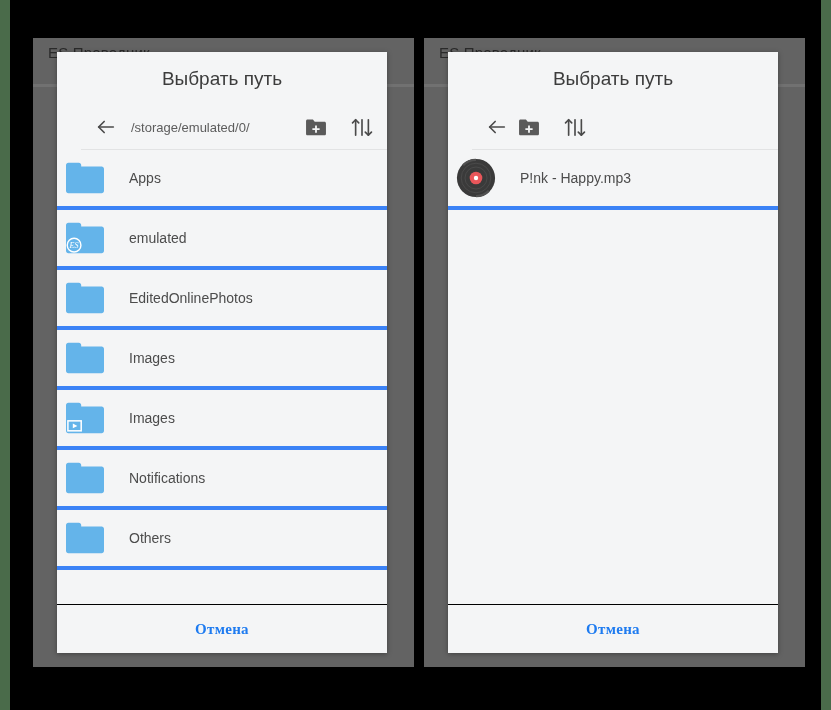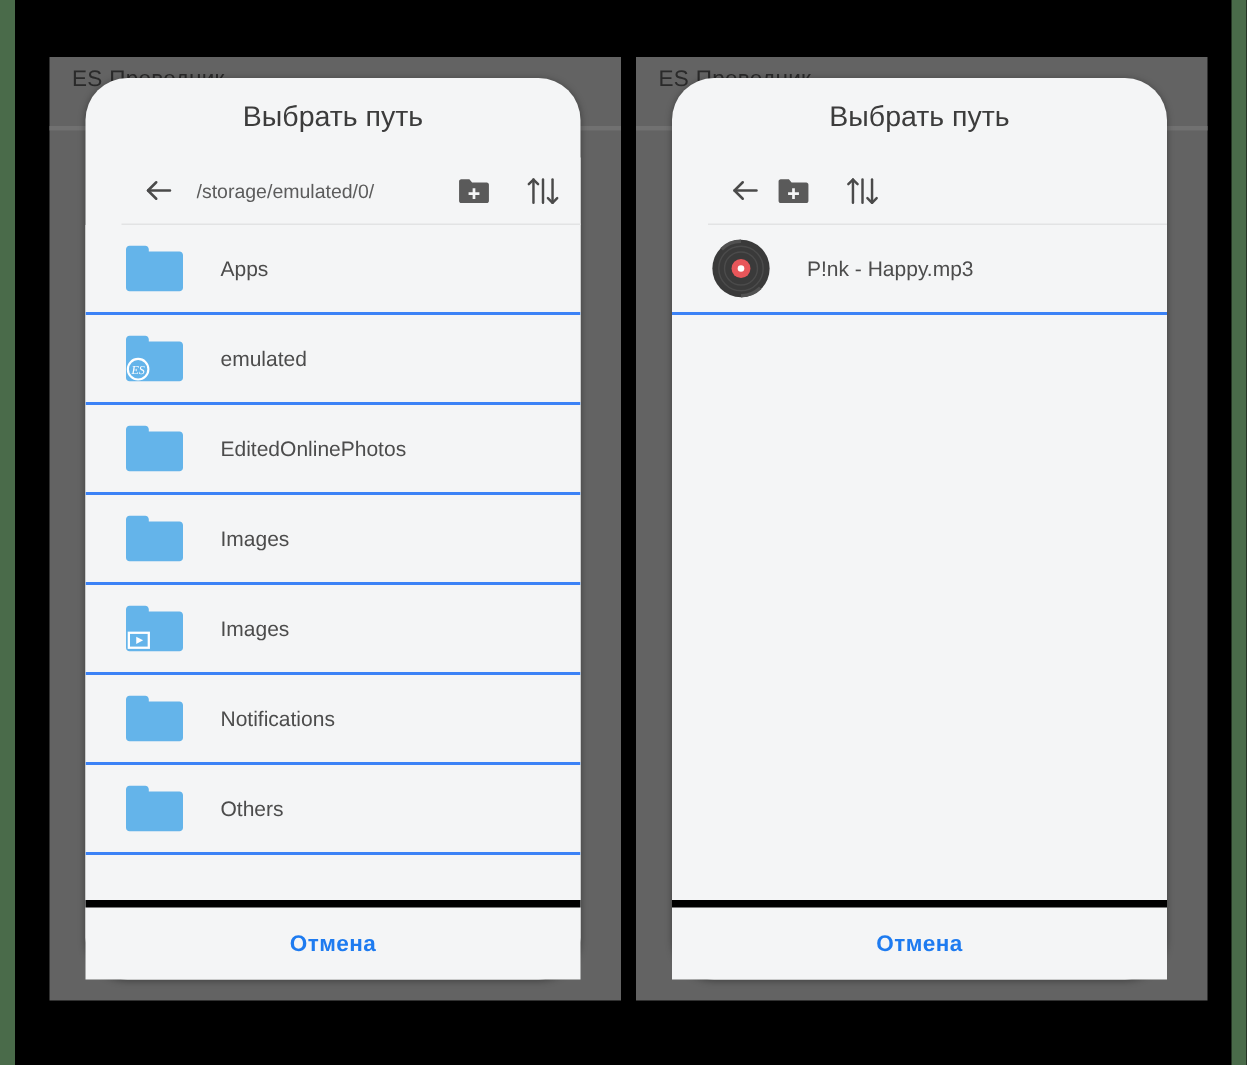--- a/index.html
+++ b/index.html
@@ -12,42 +12,42 @@
   .device{position:absolute;background:#636363;}
   .device-left{left:33px;top:38px;width:381px;height:629px;}
   .device-right{left:424px;top:38px;width:381px;height:629px;}
 
   .app-title{position:absolute;left:15px;top:6px;font-size:15px;color:#2a2a2a;
              letter-spacing:.2px;white-space:nowrap;}
   .app-divider{position:absolute;left:0;right:0;top:46px;height:3px;background:#717171;}
 
   .dialog{position:absolute;left:24px;top:14px;width:330px;height:601px;
           background:#f4f5f6;display:flex;flex-direction:column;
-          box-shadow:0 1px 5px rgba(0,0,0,.35);border-radius:28px;}
+          box-shadow:0 1px 5px rgba(0,0,0,.35);}
 
   .dlg-title{height:53px;line-height:53px;text-align:center;font-size:19px;color:#3c3c3c;
              flex:0 0 auto;}
 
   .pathbar{height:44px;flex:0 0 auto;display:flex;align-items:center;
            padding:0 12px 0 14px;border-bottom:1px solid #e2e3e4;background:#f4f5f6;margin-left:24px;}
   .back-arrow{width:22px;height:22px;flex:0 0 auto;color:#4a4a4a;}
   .path-text{flex:1 1 auto;font-size:13px;color:#5c5c5c;margin-left:14px;white-space:nowrap;
              overflow:hidden;text-overflow:ellipsis;}
   .tb-icon{flex:0 0 auto;margin-left:10px;display:flex;align-items:center;justify-content:center;}
   .newfolder{width:22px;height:19px;}
   .sorticon{width:22px;height:20px;margin-left:14px;margin-right:2px;}
 
   .filelist{flex:1 1 auto;overflow:hidden;background:#f4f5f6;}
-  .row{height:60px;display:flex;align-items:center;padding-left:24px;
-       border-bottom:2px solid #3b82f6;box-sizing:border-box;}
+  .row{height:60px;display:flex;align-items:center;padding-left:6px;
+       border-bottom:4px solid #3b82f6;box-sizing:border-box;}
   .row .ico{width:44px;height:44px;flex:0 0 auto;display:flex;align-items:center;justify-content:center;}
   .row .name{margin-left:22px;font-size:14px;color:#4c4c4c;white-space:nowrap;}
 
-  .footer{flex:0 0 auto;height:48px;border-top:5px solid #000000;
-          display:flex;align-items:center;justify-content:center;background:#f4f5f6;}
+  .footer{flex:0 0 auto;height:48px;border-top:1px solid #000000;
+          display:flex;align-items:center;justify-content:center;background:#f4f5f6;font-family:Liberation Serif, serif;}
   .cancel{font-size:15px;font-weight:bold;color:#1e7bf0;letter-spacing:.3px;}
 </style>
 </head>
 <body>
 
 <div class="canvas">
 
   <div class="edge-strip edge-left"></div>
   <div class="edge-strip edge-right"></div>
 

